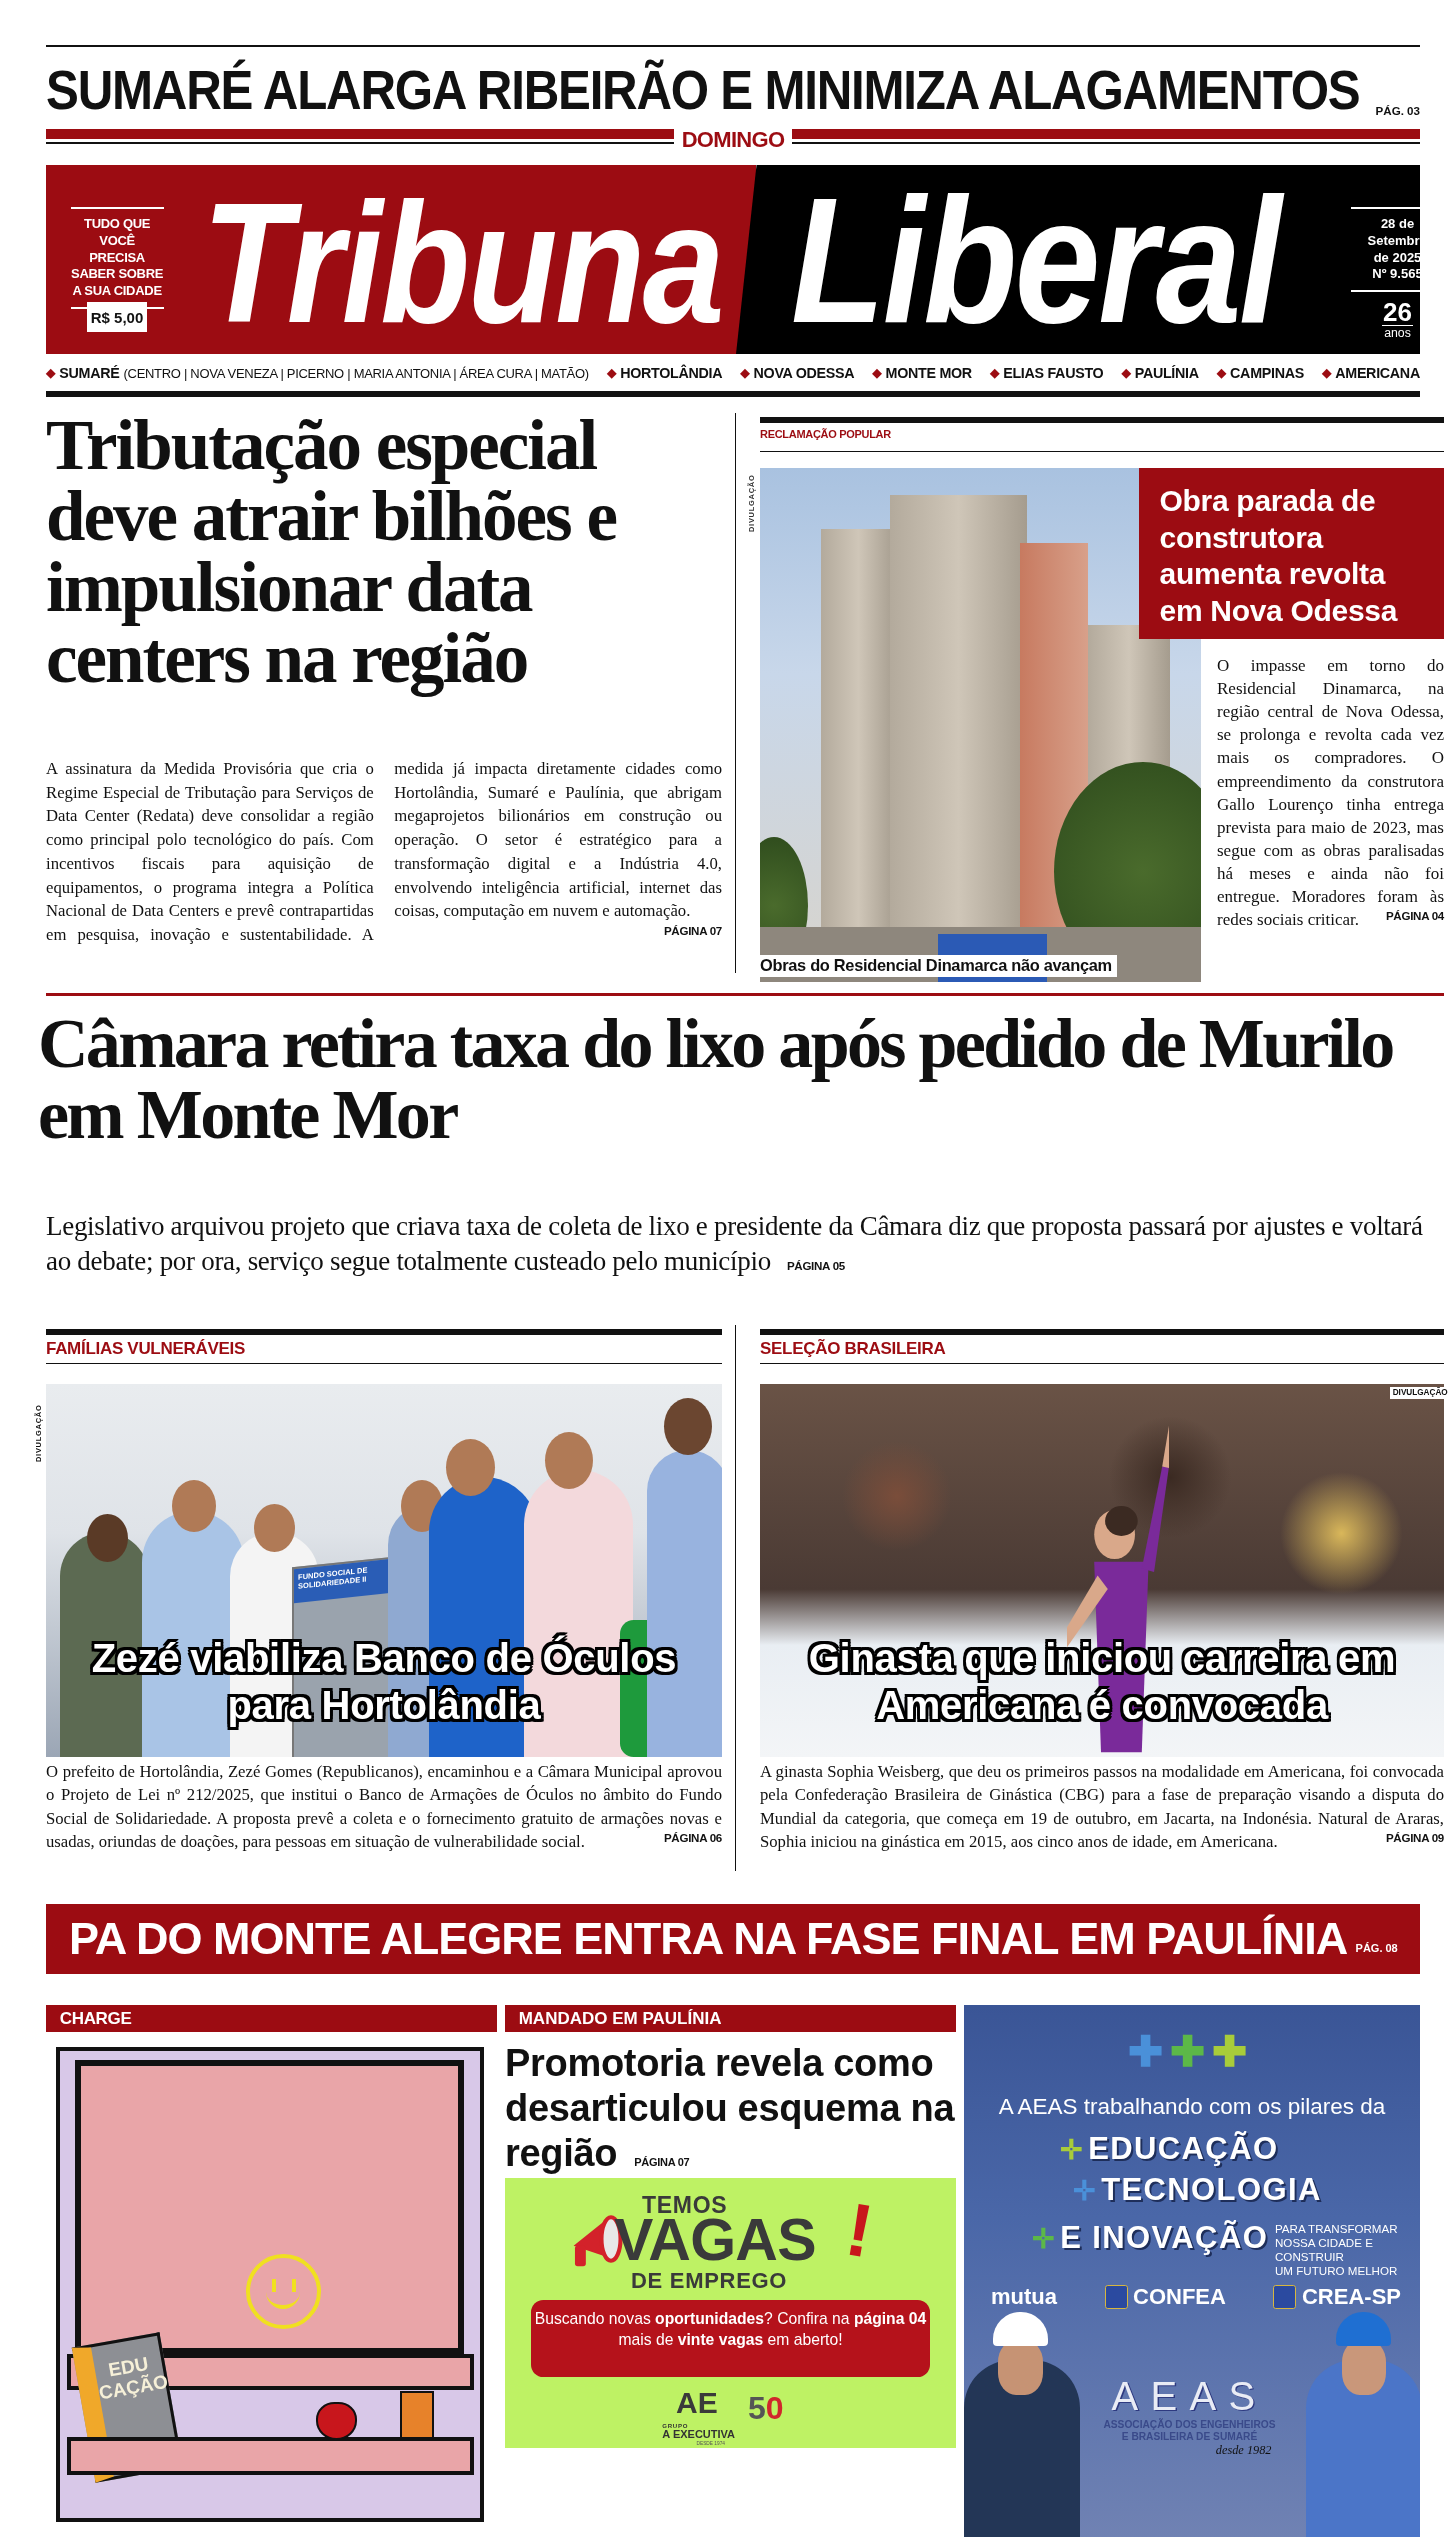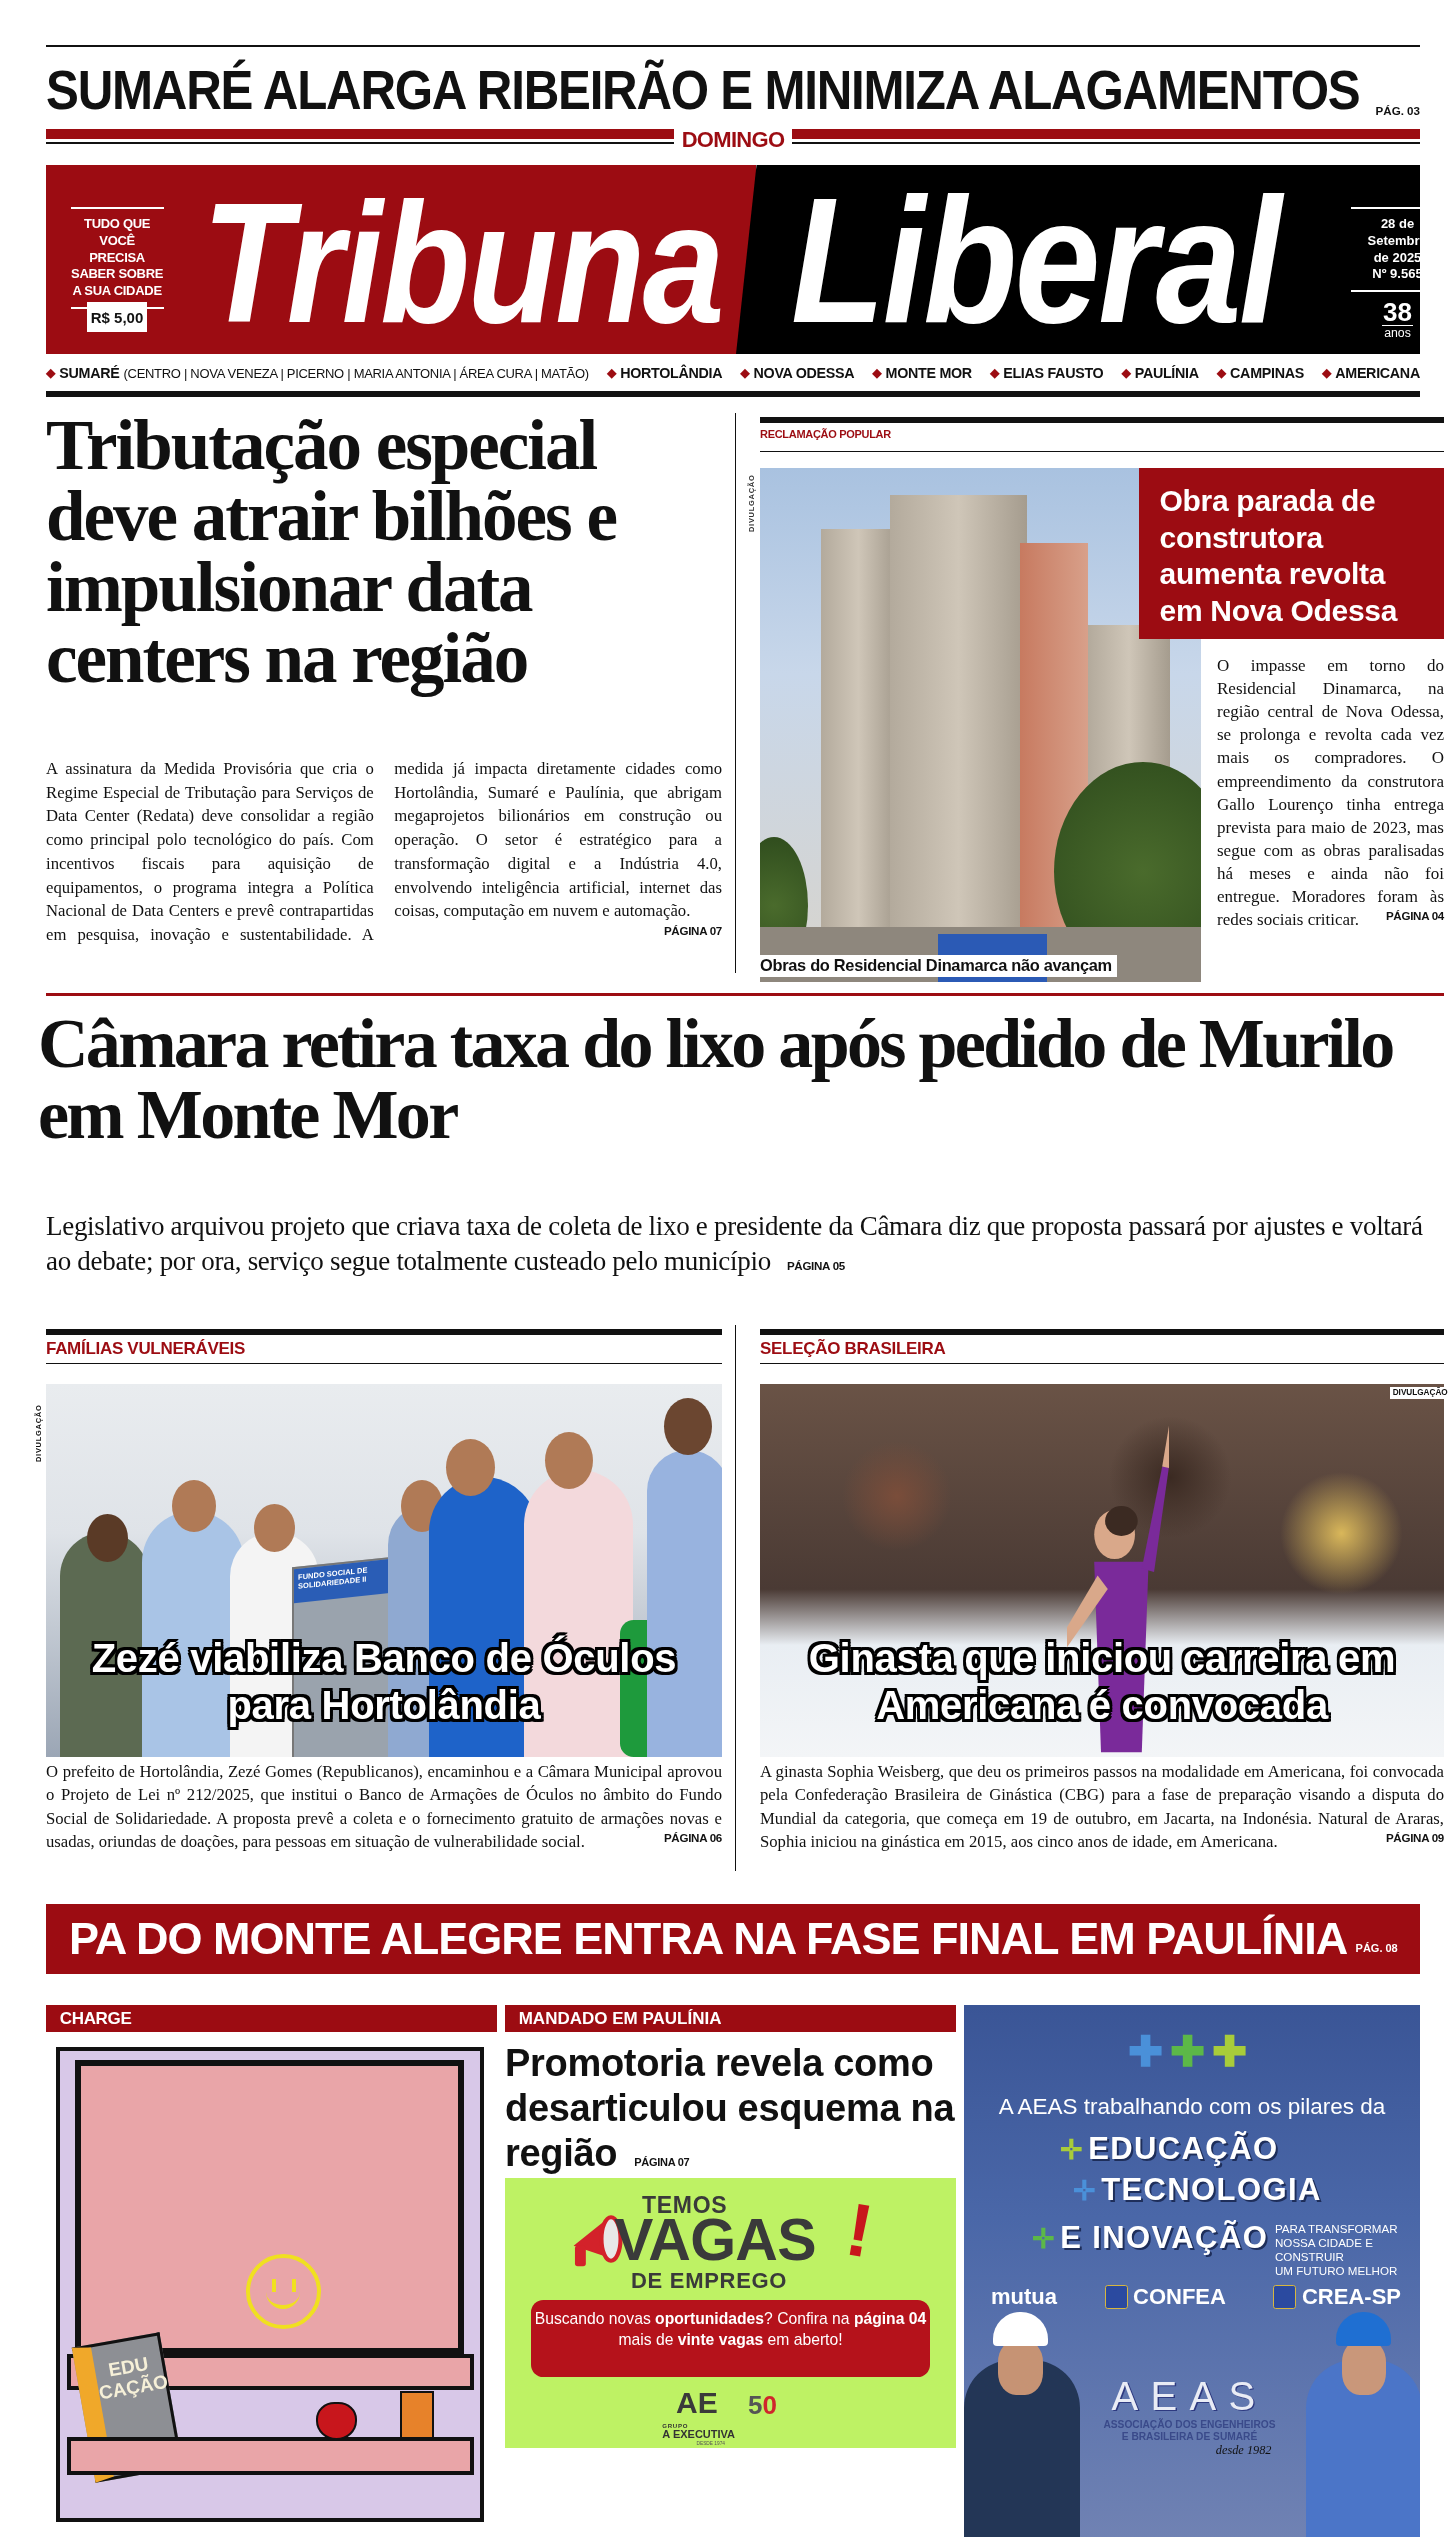--- a/index.html
+++ b/index.html
@@ -132,21 +132,21 @@
   #vagas-ad { left: 505px; top: 2178px; width: 451px; height: 270px; background: #bef264; }
   #vagas-mega { position: absolute; left: 55px; top: 27px; width: 68px; height: 68px; }
   #vagas-temos { position: absolute; left: 137px; top: 13.7px; font-size: 23px; font-weight: 900; color: #3a3a3a; letter-spacing: 0.7px; }
   #vagas-vagas { position: absolute; left: 109px; top: 33px; font-size: 59px; font-weight: 900; color: #3a3a3a; line-height: 1; letter-spacing: -0.7px; }
   #vagas-emprego { position: absolute; left: 126px; top: 90px; font-size: 22px; font-weight: 900; color: #3a3a3a; letter-spacing: 0.7px; }
   #vagas-excl { position: absolute; left: 342px; top: 15px; font-size: 75px; font-weight: 900; color: #c8161c; line-height: 1; transform: rotate(10deg); }
   #vagas-box { position: absolute; left: 26px; top: 122px; width: 399px; height: 77px; background: #b5121b; border-radius: 12.3px; color: #fff; text-align: center; font-size: 15.7px; line-height: 1.35; padding-top: 8.2px; }
   #vagas-box b { font-weight: 900; }
   #vagas-logo { position: absolute; left: 171px; top: 208px; width: 137px; height: 55px; }
   #vagas-logo .ae { position: absolute; left: 0; top: 0; font-size: 30px; font-weight: 900; color: #3a3a3a; }
-  #vagas-logo .fifty { position: absolute; left: 72px; top: 4.1px; font-size: 26px; font-weight: 900; color: #555; }
+  #vagas-logo .fifty { position: absolute; left: 72px; top: 4.1px; font-size: 32px; font-weight: 900; color: #555; }
   #vagas-logo .fifty span { color: #d0262c; }
   #vagas-logo .grupo { position: absolute; left: -13.7px; top: 36px; font-size: 6.1px; font-weight: 700; color: #333; letter-spacing: 0.7px; }
   #vagas-logo .exec { position: absolute; left: -13.7px; top: 42px; font-size: 11px; font-weight: 900; color: #333; }
   #vagas-logo .desde { position: absolute; left: 20.5px; top: 55px; font-size: 4.8px; color: #555; }
 
   
   #aeas-ad { left: 964px; top: 2005px; width: 456px; height: 533px; background: linear-gradient(180deg,#3a5596 0%,#4a67a8 40%,#7082b3 100%); overflow: hidden; color: #fff; }
   #aeas-plus { position: absolute; left: 164px; top: 26px; display: flex; gap: 6.8px; }
   #aeas-plus span { font-size: 42px; font-weight: 900; line-height: 1; }
   #aeas-intro { position: absolute; left: 0; top: 89px; width: 100%; text-align: center; font-size: 22.5px; }
@@ -199,21 +199,21 @@
     <div>A SUA CIDADE</div>
   </div>
   <div class="abs" id="mh-price">R$ 5,00</div>
   <div class="abs" id="mh-date">
     <div>28 de</div>
     <div>Setembro</div>
     <div>de 2025</div>
     <div>Nº 9.565</div>
   </div>
   <div class="abs" id="mh-years">
-    <span class="n">38</span>
+    <span class="n">26</span>
     <span class="a">anos</span>
   </div>
 </div>
 
 <div class="abs" id="cities">
   <span class="c">
       <span class="dia">◆</span>
       <span>SUMARÉ</span>
       <span class="sub">(CENTRO | NOVA VENEZA | PICERNO | MARIA ANTONIA | ÁREA CURA | MATÃO)</span>
     </span>

